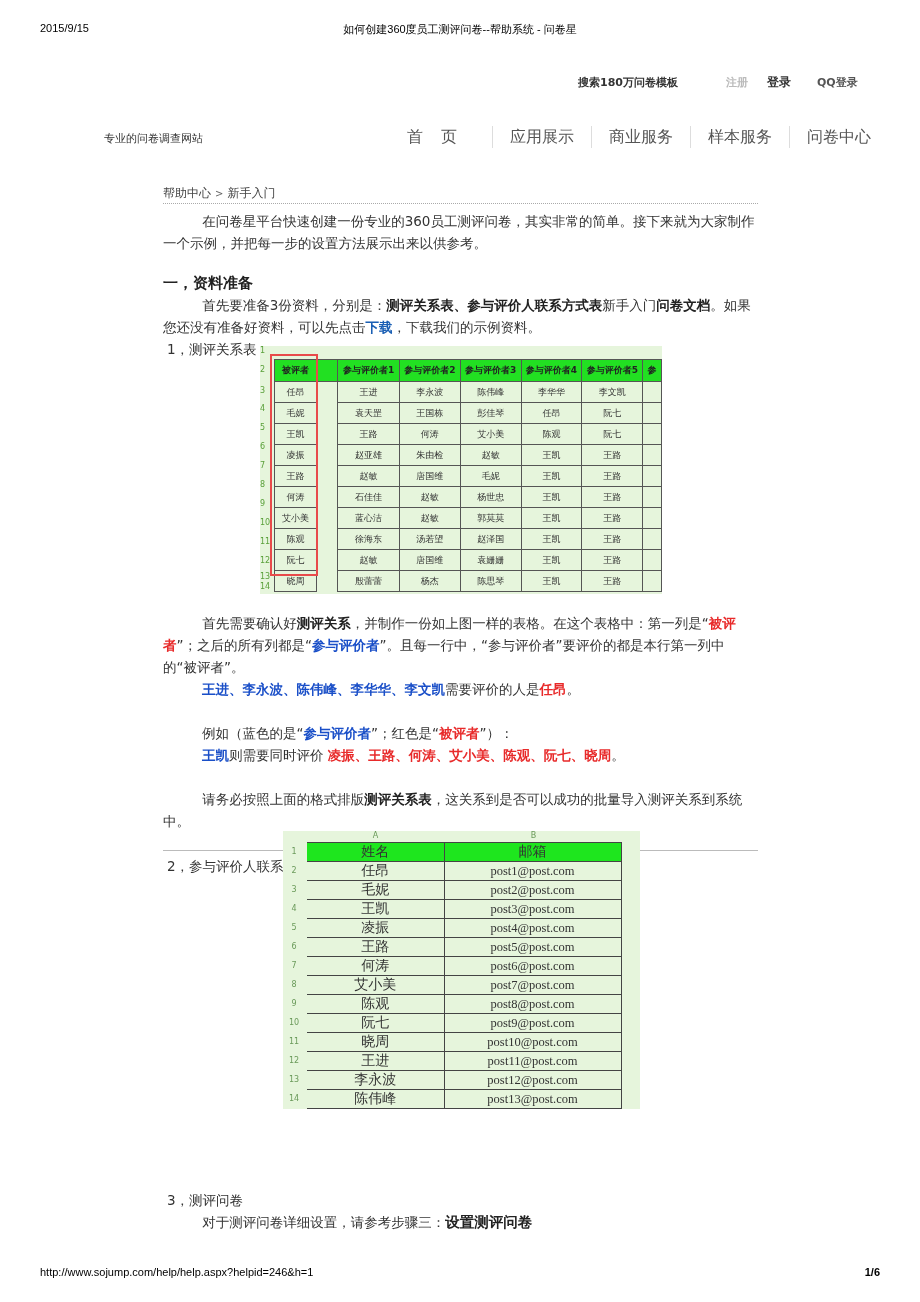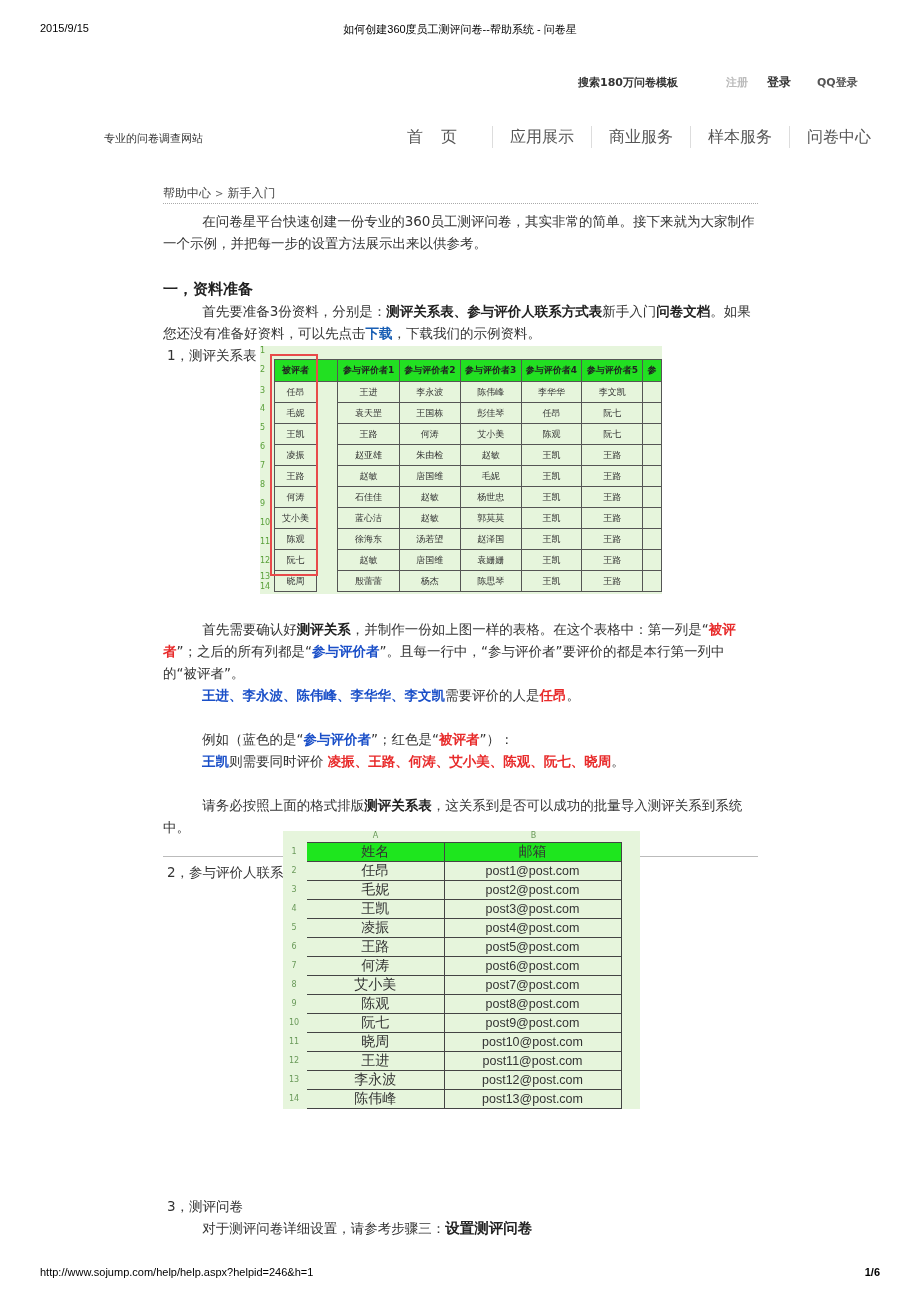--- a/index.html
+++ b/index.html
@@ -21,21 +21,21 @@
     .nav .nav-item:first-child { border-left: none; letter-spacing: 18px; padding-right: 0; margin-right: 17px; }
 
     .content { position: absolute; left: 163px; top: 182px; width: 595px; font-size: 13.5px; color: #333; line-height: 22px; }
     .breadcrumb { font-size: 12px; color: #444; height: 22px; line-height: 22px; border-bottom: 1px dotted #aaa; padding-bottom: 2px; }
     .breadcrumb .sep { margin: 0 4px; font-size: 10px; color: #666; }
     .para { text-indent: 2.9em; }
     .bold { font-weight: bold; color: #222; }
     .blue { color: #1a4fc8; font-weight: bold; }
     .red { color: #e82a2a; font-weight: bold; }
     .dl-link { color: #1a5fb4; font-weight: bold; }
-    h2.section { font-size: 15px; font-weight: bold; color: #222; line-height: 22px; margin-top: 24px; }
+    h2.section { font-size: 15px; font-weight: bold; color: #222; line-height: 22px; margin-top: 18px; }
     .sub { padding-left: 4px; }
     .indent { padding-left: 39px; }
     .divider { border-top: 1px solid #bbb; margin: 18px 0 8px; }
 
     
     .sheet1 { position: absolute; left: 260px; top: 346px; width: 402px; height: 248px;
       background: #e6f5dc; overflow: hidden; font-size: 9px; font-family: "DejaVu Sans", sans-serif; }
     .sheet1 .rownum { position: absolute; left: 0; width: 12px; font-size: 8px; color: #5aa03a; text-align: left; }
     .sheet1 table { position: absolute; left: 14px; top: 13px; border-collapse: collapse; }
     .sheet1 td { border: 1px solid #555; height: 21px; text-align: center; color: #333; padding: 0; white-space: nowrap; }
@@ -44,21 +44,21 @@
     .sheet1 tr.hdr td.gap { background: #22e022; border-top: 1px solid #555; border-bottom: 1px solid #555; }
     .sheet1 .redbox { position: absolute; left: 10px; top: 8px; width: 48px; height: 222px; border: 2px solid #e84a4a; }
 
     
     .sheet2 { position: absolute; left: 283px; top: 831px; width: 357px; height: 278px; background: #e6f5dc; overflow: hidden; }
     .sheet2 .colhdr { position: absolute; top: 0; height: 10px; font-size: 8px; color: #6a9a5a; text-align: center; }
     .sheet2 .rownum { position: absolute; left: 0; width: 22px; text-align: center; font-size: 8px; color: #6a9a5a; }
     .sheet2 table { position: absolute; left: 24px; top: 11px; border-collapse: collapse; }
     .sheet2 td { height: 19px; border: 1px solid #444; border-left: none; border-right: 1px solid #444; padding: 0; text-align: center; }
     .sheet2 td.name { width: 137px; font-size: 14px; color: #333; font-family: "DejaVu Sans", sans-serif; border-left: none; }
-    .sheet2 td.email { width: 177px; font-size: 12.5px; color: #333; font-family: Liberation Sans, sans-serif; }
+    .sheet2 td.email { width: 177px; font-size: 12.5px; color: #333; font-family: Liberation Serif, serif; }
     .sheet2 tr.hdr td { background: #1ee61e; }
 
     .footer-url { position: absolute; left: 40px; top: 1266px; font-size: 11px; color: #000; font-family: "Liberation Sans", sans-serif; }
     .footer-page { position: absolute; right: 40px; top: 1266px; font-size: 11px; color: #000; font-family: "Liberation Sans", sans-serif; font-weight: bold; }
   </style>
 </head>
 <body>
 
 <div class="print-date">2015/9/15</div>
 <div class="print-title">如何创建360度员工测评问卷--帮助系统 - 问卷星</div>

